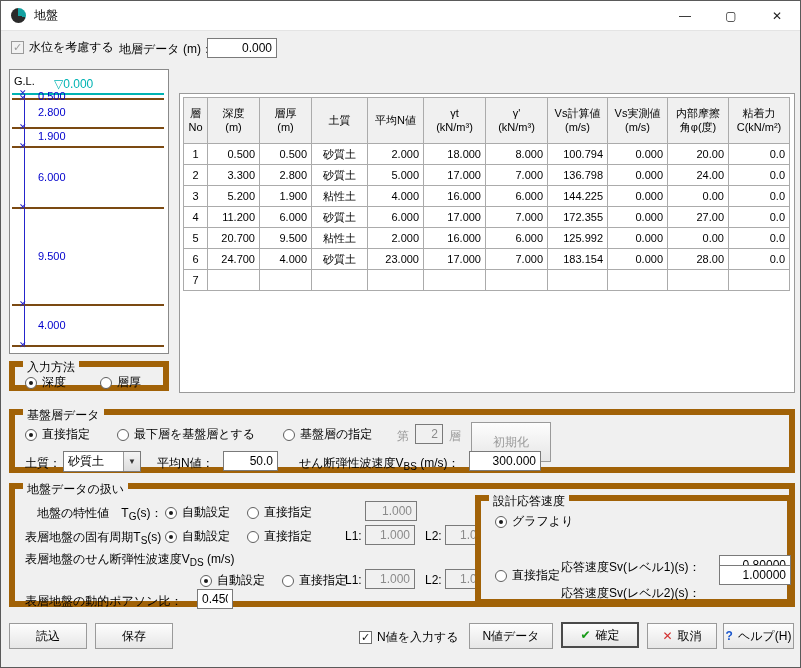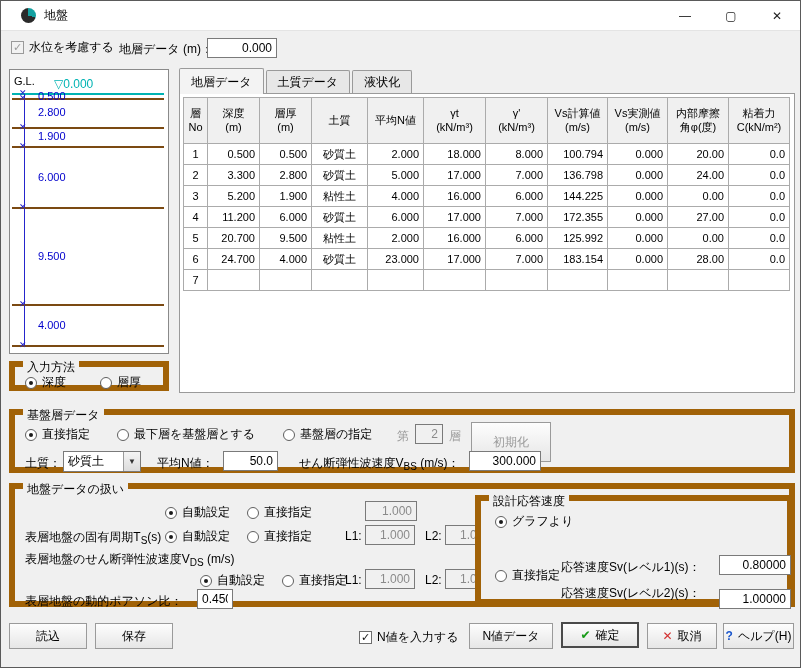--- a/index.html
+++ b/index.html
@@ -1,20 +1,20 @@
 <!DOCTYPE html>
 <html><head>
 <meta charset="utf-8">
 <style>
   *{margin:0;padding:0;box-sizing:border-box;font-family:"Liberation Sans","DejaVu Sans",sans-serif;}
   html,body{background:#ffffff;}
   .window{position:relative;width:801px;height:668px;background:#f0f0f0;border:1px solid #5a5a5a;overflow:hidden;}
 
   
-  .titlebar{position:absolute;left:0;top:0;right:0;height:30px;background:#ffffff;display:flex;align-items:center;border-bottom:1px solid #e4e4e4;padding-left:10px;}
+  .titlebar{position:absolute;left:0;top:0;right:0;height:30px;background:#ffffff;display:flex;align-items:center;border-bottom:1px solid #e4e4e4;}
   .title-icon{width:15px;height:15px;margin:0 8px 0 10px;border-radius:50%;background:conic-gradient(#14a0a0 0 30%,#2a2a2a 30% 100%);}
   .title-text{font-size:12px;color:#000;}
   .win-btns{margin-left:auto;display:flex;height:100%;}
   .win-btn{width:46px;height:100%;display:flex;align-items:center;justify-content:center;font-size:12px;color:#222;}
 
   .lbl{font-size:12px;color:#000;white-space:nowrap;}
   .gray{color:#9a9a9a;}
   .abs{position:absolute;white-space:nowrap;}
 
   
@@ -126,25 +126,20 @@
     <span class="radio sel" style="left:10px;top:7px;">
       <span class="rdot"></span>
       <span>深度</span>
     </span>
     <span class="radio" style="left:85px;top:7px;">
       <span class="rdot"></span>
       <span>層厚</span>
     </span>
   </div>
 
-  <div class="tabstrip">
-    <div class="tab active">地層データ</div>
-    <div class="tab">土質データ</div>
-    <div class="tab">液状化</div>
-  </div>
   <div class="tabpage">
     <table class="grid">
       <colgroup>
         <col style="width:24px">
           <col style="width:52px">
           <col style="width:52px">
           <col style="width:56px">
         <col style="width:56px">
           <col style="width:62px">
           <col style="width:62px">
@@ -301,20 +296,21 @@
     </span>
     <span class="lbl abs" style="left:142px;top:40px;">平均N値：</span>
     <input class="tinput" style="left: 208px; top: 36px; width: 55px;" value="50.0">
     <span class="lbl abs" style="left:284px;top:40px;"><span>せん断弾性波速度V</span><sub>BS</sub><span> (m/s)：</span></span>
     <input class="tinput" style="left: 454px; top: 36px; width: 72px;" value="300.000">
   </div>
 
   <div class="group" style="left:8px;top:482px;width:786px;height:124px;">
     <span class="gtitle">地盤データの扱い</span>
 
+    <span class="lbl abs" style="left:22px;top:16px;"><span>地盤の特性値　T</span><sub>G</sub><span>(s)：</span></span>
     <span class="radio sel" style="left:150px;top:15px;">
         <span class="rdot"></span>
         <span>自動設定</span>
       </span>
     <span class="radio" style="left:232px;top:15px;">
         <span class="rdot"></span>
         <span>直接指定</span>
       </span>
     <input class="tinput dis" style="left: 350px; top: 12px; width: 52px;" value="1.000">
 
@@ -355,21 +351,21 @@
           <span class="rdot"></span>
           <span>グラフより</span>
         </span>
       <span class="radio" style="left:14px;top:66px;">
           <span class="rdot"></span>
           <span>直接指定</span>
         </span>
       <span class="lbl abs" style="left:80px;top:58px;">応答速度Sv(レベル1)(s)：</span>
       <input class="tinput" style="left: 238px; top: 54px; width: 72px;" value="0.80000">
       <span class="lbl abs" style="left:80px;top:84px;">応答速度Sv(レベル2)(s)：</span>
-      <input class="tinput" style="left: 238px; top: 88px; width: 72px;" value="1.00000">
+      <input class="tinput" style="left: 238px; top: 64px; width: 72px;" value="1.00000">
     </div>
   </div>
 
   <span class="btn" style="left:8px;top:622px;width:78px;">
       <span>読込</span>
     </span>
   <span class="btn" style="left:94px;top:622px;width:78px;">
       <span>保存</span>
     </span>
   <span class="check" style="left:358px;top:628px;">

